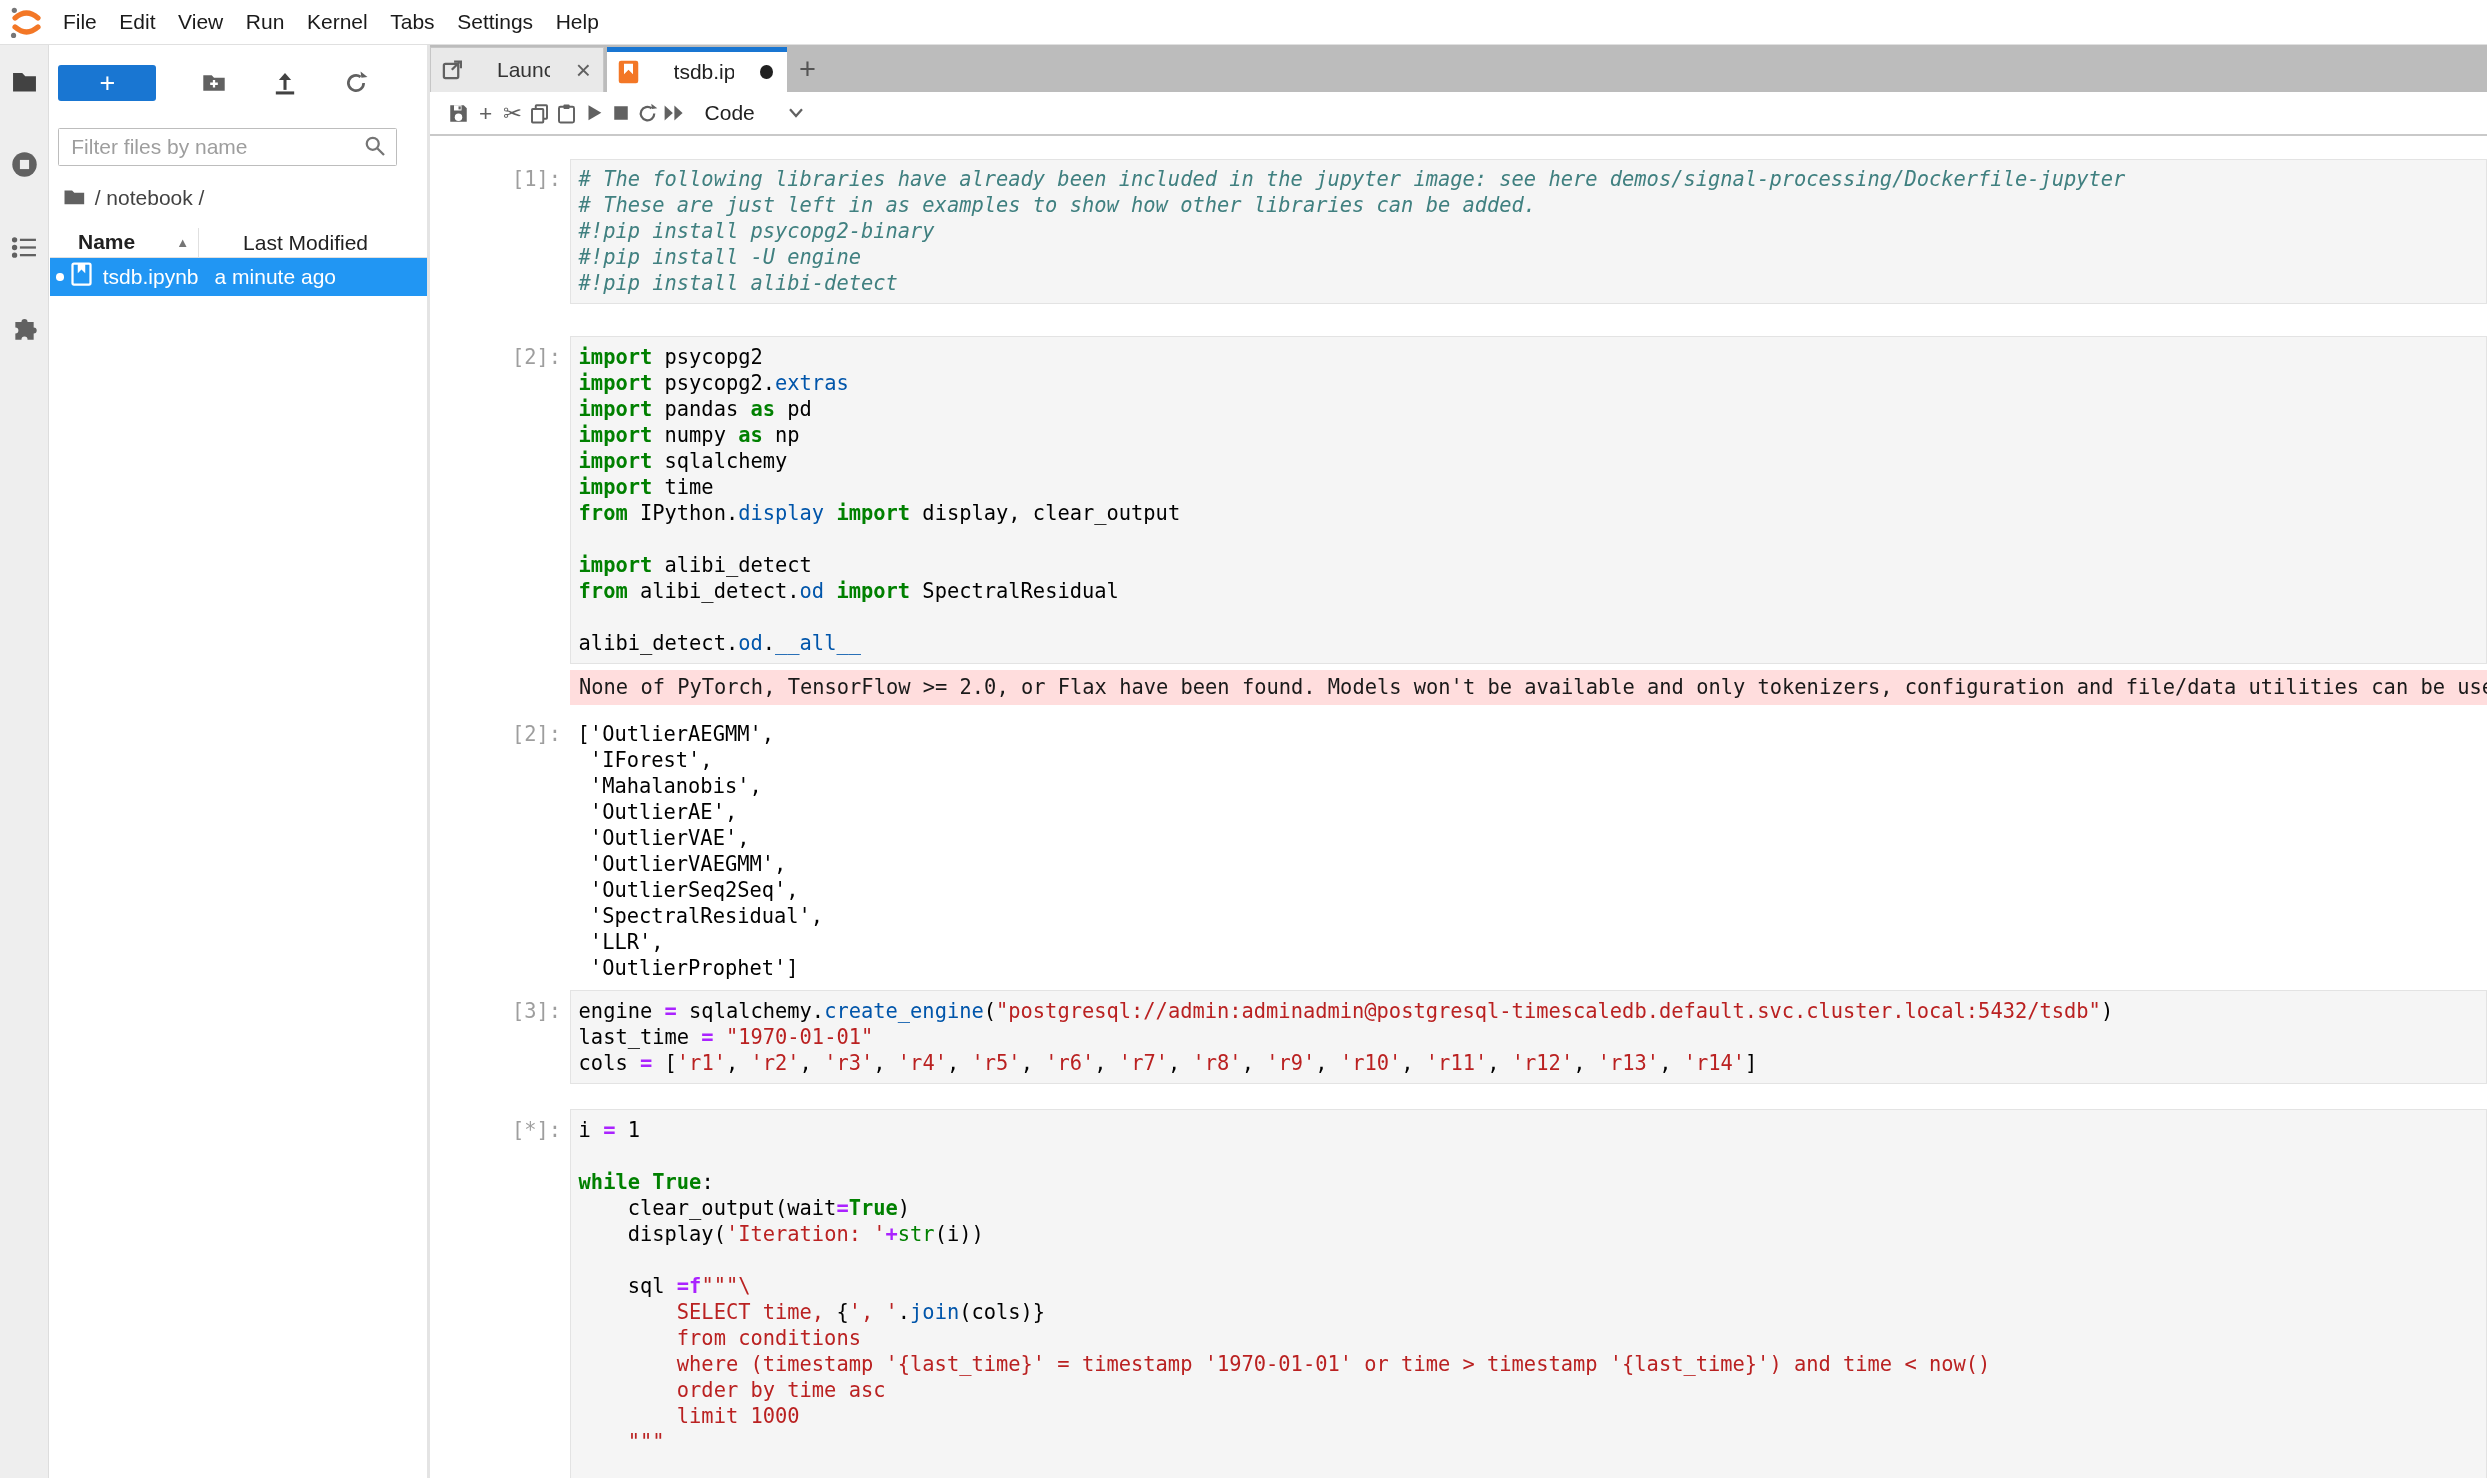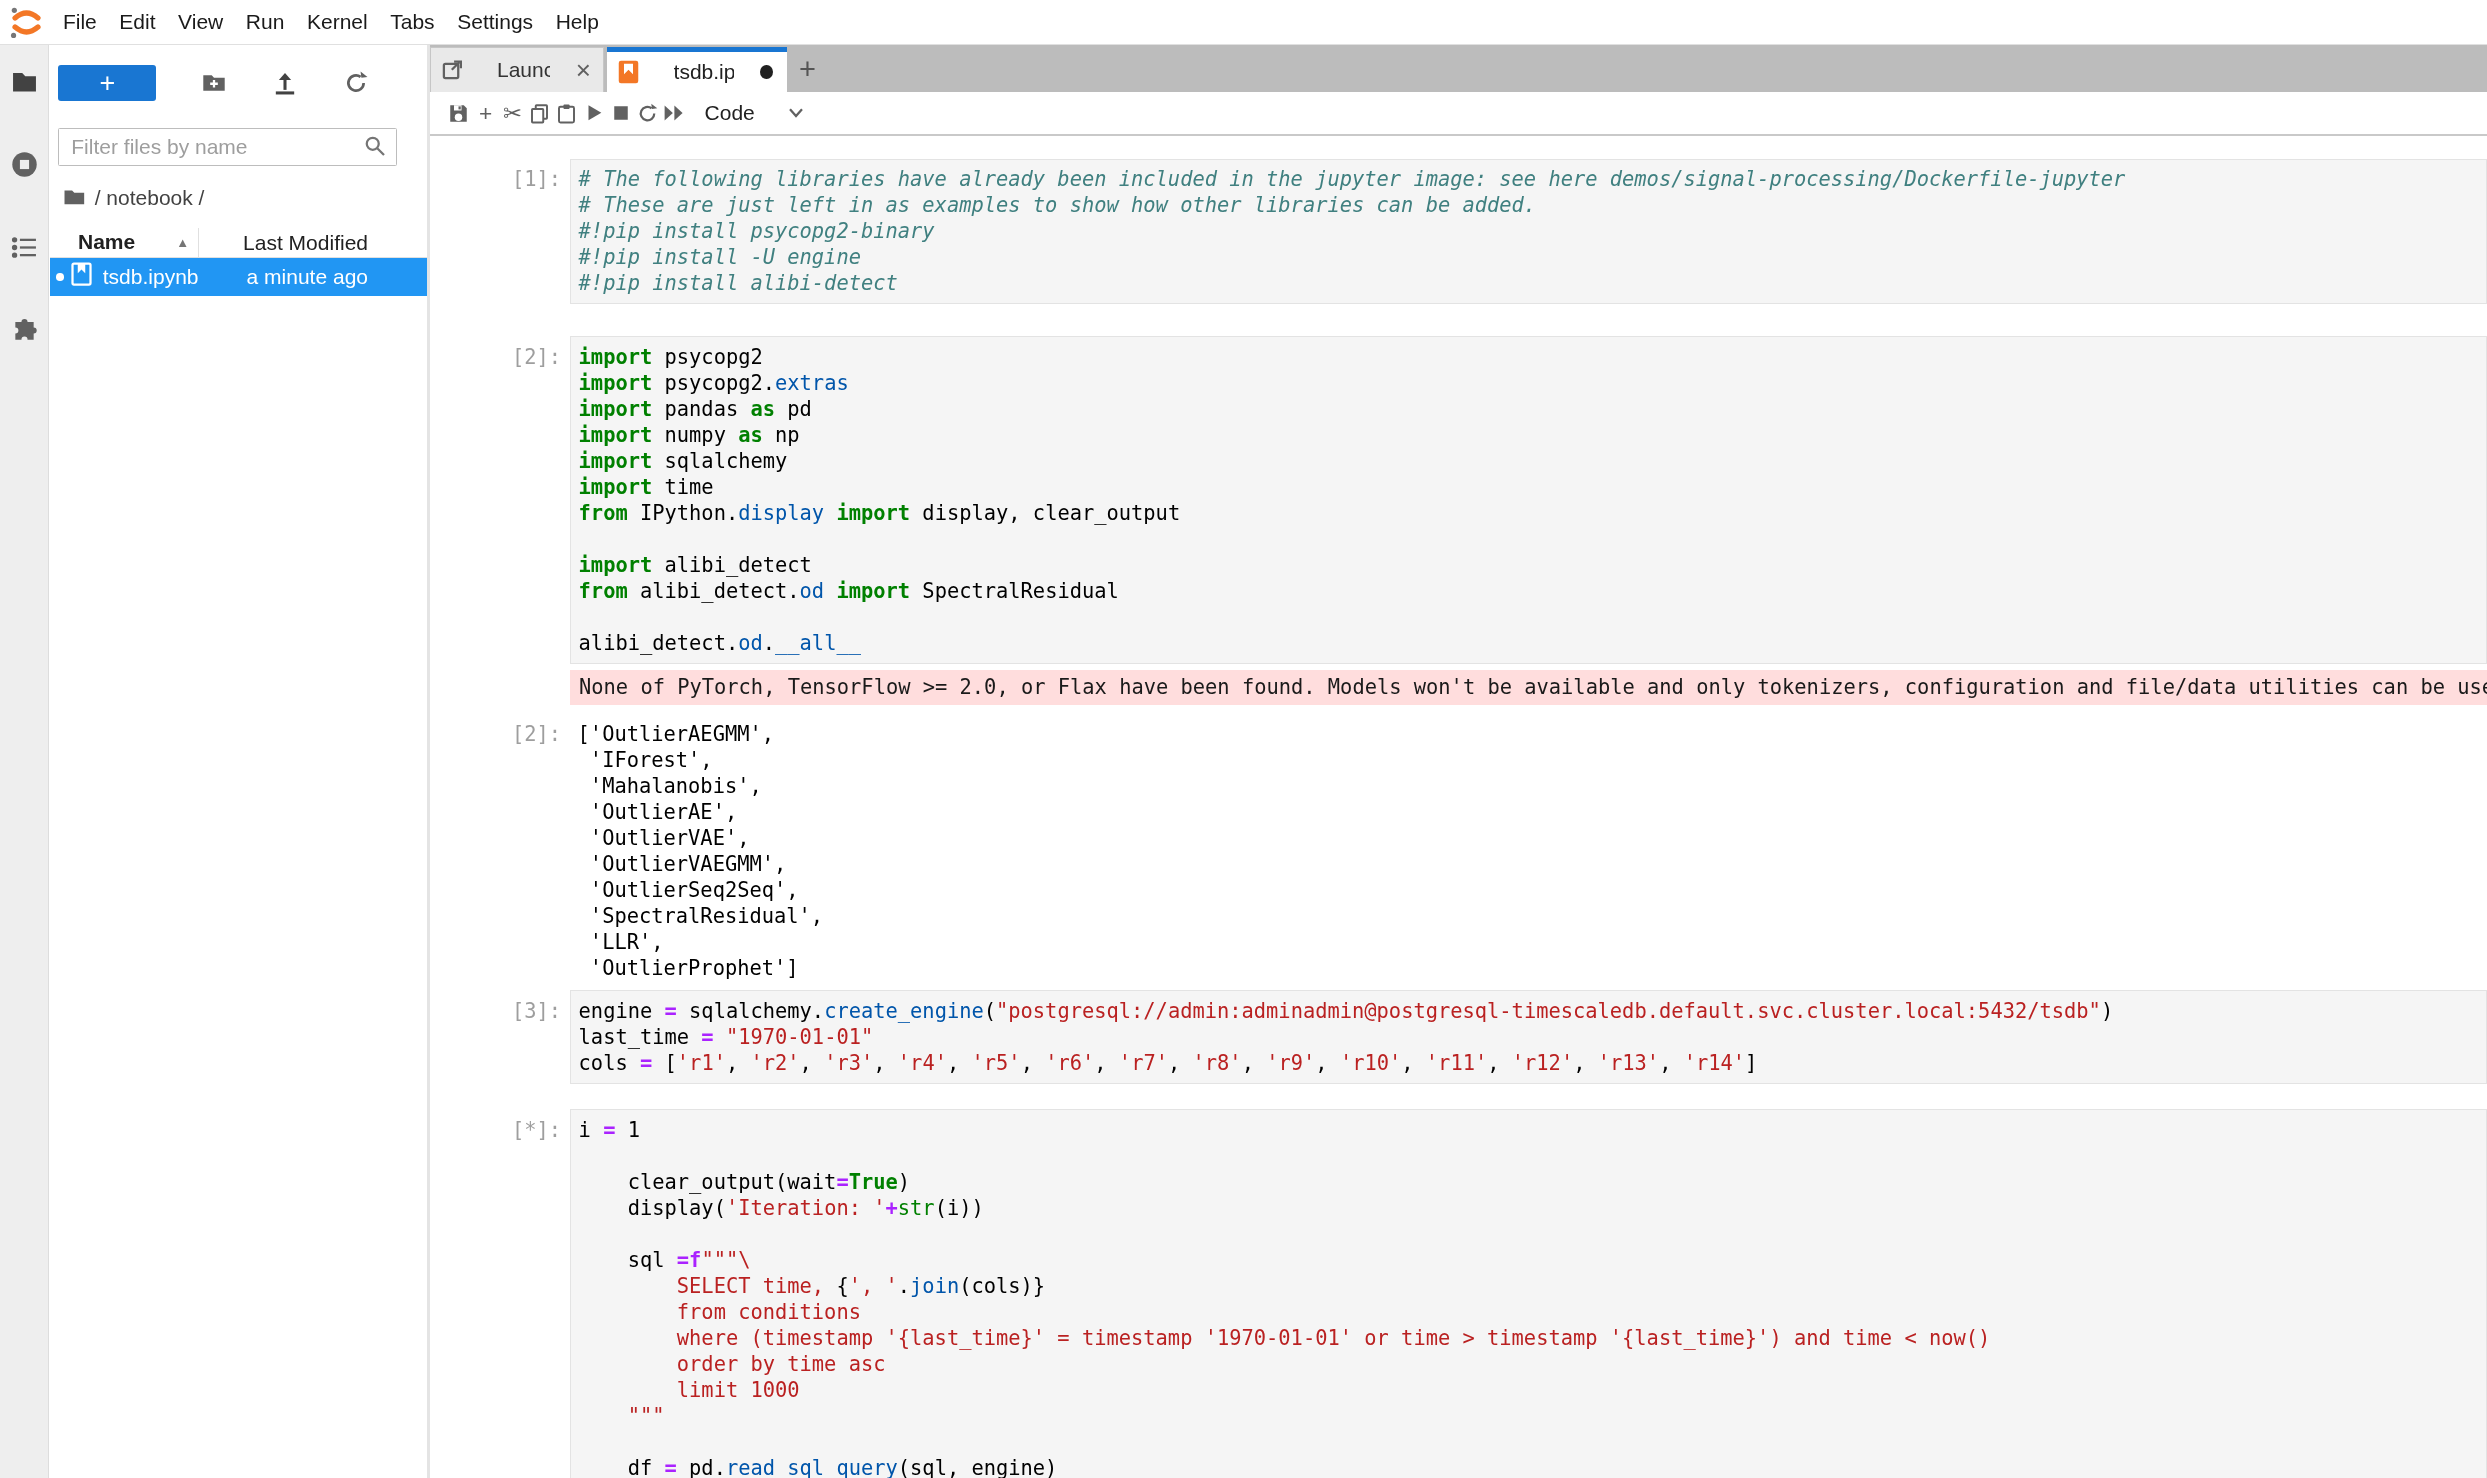--- a/index.html
+++ b/index.html
@@ -33,21 +33,21 @@
   #fb-header{display:flex;align-items:center;height:29px;margin-top:18px;border-bottom:0.8px solid #e0e0e0;
              font-size:21px;color:#212121;}
   #fb-col-name{width:148px;padding-left:28px;box-sizing:border-box;font-weight:bold;display:flex;align-items:center;}
   #fb-col-name .sort-arrow{font-size:13px;color:#757575;margin-left:41px;}
   #fb-col-mod{flex:1;text-align:right;padding-right:59px;border-left:0.8px solid #e0e0e0;height:29px;line-height:29px;box-sizing:border-box;}
   .fb-row{display:flex;align-items:center;height:38px;font-size:21px;}
   .fb-row.selected{background:#2196f3;color:#fff;}
   .fb-row .dirty-dot{width:7.6px;height:7.6px;border-radius:50%;background:#fff;margin-left:6px;flex:0 0 auto;}
   .fb-row .nb-file-icon{margin-left:7.6px;flex:0 0 auto;}
   .fb-row .fname{margin-left:10.6px;flex:1;overflow:hidden;white-space:nowrap;}
-  .fb-row .fmod{padding-right:59px;white-space:nowrap;}
+  .fb-row .fmod{padding-right:91px;white-space:nowrap;}
   
   #tabstrip{position:absolute;left:430px;right:0;top:44px;height:48px;background:#bcbcbc;display:flex;align-items:flex-end;}
   .tab{height:45px;display:flex;align-items:center;box-sizing:border-box;margin-right:3px;position:relative;gap:26px;}
   .tab.inactive{background:#e9e9e9;border:0.8px solid #c6c6c6;border-bottom:none;width:174px;}
   .tab.active{background:#fff;border-top:5.3px solid #1976d2;width:180px;}
   .tab .tab-icon{margin-left:10.6px;flex:0 0 auto;display:flex;}
   .tab .tab-label{margin-left:9px;font-size:21px;color:#333;flex:1;white-space:nowrap;overflow:hidden;}
   .tab.active .tab-label{color:#212121;}
   .tab .tab-close{font-size:26px;color:#616161;margin-right:12px;line-height:1;}
   .tab .tab-dirty{width:13px;height:14.4px;border-radius:50%;background:#212121;margin-right:13.6px;flex:0 0 auto;}
@@ -350,20 +350,21 @@
           <div class="cm-line"><span class="tk-pl">cols </span><span class="tk-op">=</span><span class="tk-pl"> [</span><span class="tk-str">'r1'</span><span class="tk-pl">, </span><span class="tk-str">'r2'</span><span class="tk-pl">, </span><span class="tk-str">'r3'</span><span class="tk-pl">, </span><span class="tk-str">'r4'</span><span class="tk-pl">, </span><span class="tk-str">'r5'</span><span class="tk-pl">, </span><span class="tk-str">'r6'</span><span class="tk-pl">, </span><span class="tk-str">'r7'</span><span class="tk-pl">, </span><span class="tk-str">'r8'</span><span class="tk-pl">, </span><span class="tk-str">'r9'</span><span class="tk-pl">, </span><span class="tk-str">'r10'</span><span class="tk-pl">, </span><span class="tk-str">'r11'</span><span class="tk-pl">, </span><span class="tk-str">'r12'</span><span class="tk-pl">, </span><span class="tk-str">'r13'</span><span class="tk-pl">, </span><span class="tk-str">'r14'</span><span class="tk-pl">]</span></div>
         </div>
       </div>
     </div>
     <div class="cell-row row-code">
       <div class="prompt">[*]:</div>
       <div class="cell-main">
         <div class="editor">
           <div class="cm-line"><span class="tk-pl">i </span><span class="tk-op">=</span><span class="tk-pl"> 1</span></div>
           <div class="cm-line"></div>
+          <div class="cm-line"><span class="tk-kw">while</span><span class="tk-pl"> </span><span class="tk-kw">True</span><span class="tk-pl">:</span></div>
           <div class="cm-line"><span class="tk-pl">    clear_output(wait</span><span class="tk-op">=</span><span class="tk-kw">True</span><span class="tk-pl">)</span></div>
           <div class="cm-line"><span class="tk-pl">    display(</span><span class="tk-str">'Iteration: '</span><span class="tk-op">+</span><span class="tk-bi">str</span><span class="tk-pl">(i))</span></div>
           <div class="cm-line"></div>
           <div class="cm-line"><span class="tk-pl">    sql </span><span class="tk-op">=</span><span class="tk-op">f</span><span class="tk-str">"""\</span></div>
           <div class="cm-line"><span class="tk-str">        SELECT time, </span><span class="tk-pl">{</span><span class="tk-str">', '</span><span class="tk-pl">.</span><span class="tk-prop">join</span><span class="tk-pl">(cols)}</span></div>
           <div class="cm-line"><span class="tk-str">        from conditions</span></div>
           <div class="cm-line"><span class="tk-str">        where (timestamp '{last_time}' = timestamp '1970-01-01' or time &gt; timestamp '{last_time}') and time &lt; now()</span></div>
           <div class="cm-line"><span class="tk-str">        order by time asc</span></div>
           <div class="cm-line"><span class="tk-str">        limit 1000</span></div>
           <div class="cm-line"><span class="tk-str">    """</span></div>

